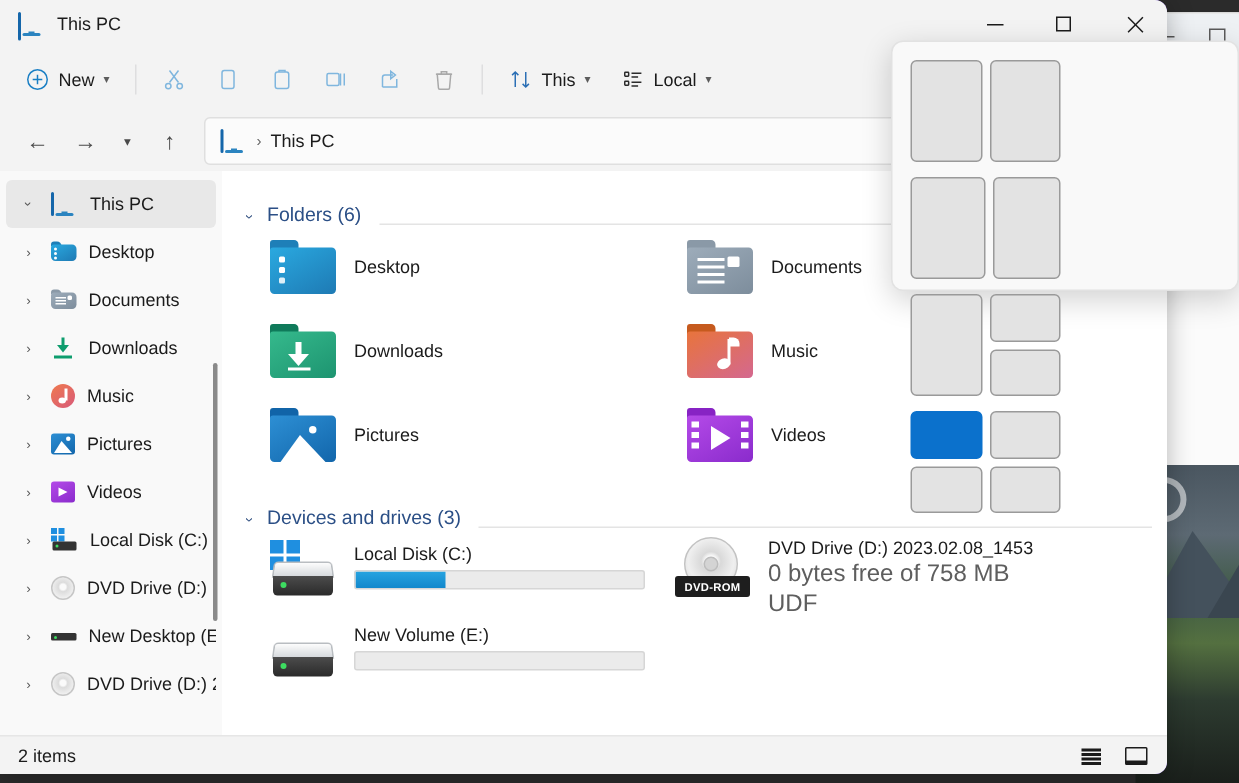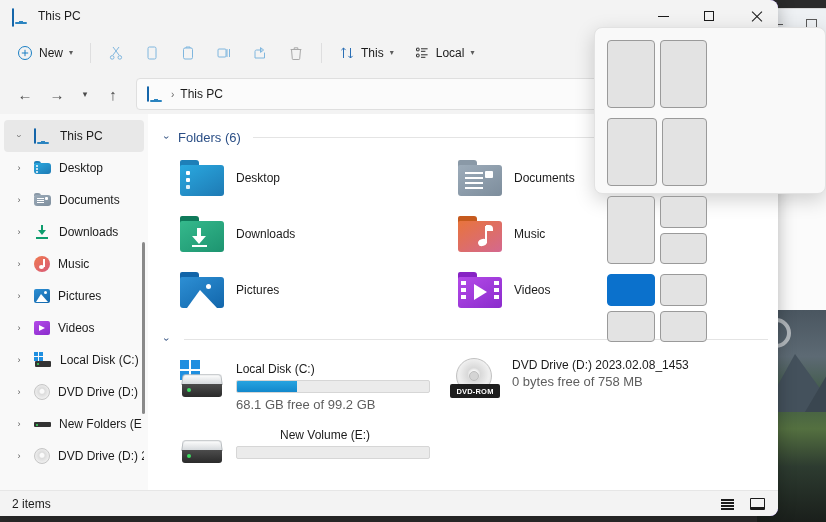--- a/index.html
+++ b/index.html
@@ -163,21 +163,21 @@
   .chev.down { transform: rotate(90deg); }
   .nav-label { overflow: hidden; }
   .sb-scroll {
     position:absolute; right: 3px; top: 128px; width: 3px; height: 172px;
     background: #8a8a8a; border-radius: 2px;
   }
 
   
   .content { flex: 1; position: relative; overflow: hidden; padding: 10px 0 0 10px; }
   .group-head {
-    display:flex; align-items:center; gap: 6px; padding: 0 10px 0 2px;
+    display:flex; align-items:flex-end; gap: 6px; padding: 0 10px 0 2px;
     height: 26px; color: #2a4a7c;
   }
   .group-head .chev { color: #2a4a7c; font-size: 10px; width: 12px; }
   .group-title { font-size: 13px; color: #2b4f86; white-space: nowrap; }
   .group-rule { flex: 1; height:1px; background: #e4e4e4; margin-left: 6px; }
 
   .grid { display: grid; grid-template-columns: 278px 1fr; }
   .tile {
     display:flex; align-items:center; gap: 12px; height: 56px;
     padding-left: 22px; border-radius: 4px; cursor: default;
@@ -310,21 +310,21 @@
     font-family: "Liberation Sans", sans-serif; font-weight: 700;
   }
 
   .drive-info { padding-top: 6px; }
   .drive-name { font-size: 12px; color: #1b1b1b; margin-bottom: 4px; white-space:nowrap; }
   .bar-wrap {
     width: 194px; height: 13px; background: #ebebeb; border: 1px solid #d6d6d6;
     border-radius: 2px; overflow:hidden; margin-bottom: 4px;
   }
   .bar-fill { height: 100%; background: linear-gradient(to bottom,#27a3e0,#1288cc); }
-  .drive-sub { font-size: 13px; color: #5e5e5e; white-space:nowrap; }
+  .drive-sub { font-size: 16px; color: #5e5e5e; white-space:nowrap; }
 
   
   .statusbar {
     position:absolute; left:0; right:0; bottom:0; height: 26px;
     background: #f3f3f3; border-top: 1px solid #e6e6e6;
     display:flex; align-items:center; padding: 0 8px 0 12px;
     font-size: 12px; color: #1b1b1b;
   }
   .status-right { margin-left:auto; display:flex; gap: 4px; align-items:center; }
   .view-toggle {
@@ -597,21 +597,21 @@
         <span style="width:16px;height:16px;border-radius:50%;background:radial-gradient(circle at 50% 45%,#fafafa 18%,#dcdcdc 30%,#efefef 70%,#cfcfcf 100%);border:1px solid #c6c6c6;flex:none;"></span>
         <span class="nav-label">DVD Drive (D:) :</span>
       </div>
 
       <div class="nav-item">
         <span class="chev">›</span>
         <span style="width:17px;height:16px;position:relative;flex:none;">
           <span style="position:absolute;left:0;top:6px;width:17px;height:5px;background:#333;border-radius:1px;"></span>
           <span style="position:absolute;left:2px;top:7.5px;width:2px;height:2px;border-radius:50%;background:#3ddc61;"></span>
         </span>
-        <span class="nav-label">New Folders (E</span>
+        <span class="nav-label">New Desktop (E</span>
       </div>
 
       <div class="nav-item">
         <span class="chev">›</span>
         <span style="width:16px;height:16px;border-radius:50%;background:radial-gradient(circle at 50% 45%,#fafafa 18%,#dcdcdc 30%,#efefef 70%,#cfcfcf 100%);border:1px solid #c6c6c6;flex:none;"></span>
         <span class="nav-label">DVD Drive (D:) 20</span>
       </div>
 
       <div class="sb-scroll"></div>
     </div>
@@ -680,20 +680,21 @@
             <span class="film-l"></span>
               <span class="film-r"></span>
               <span class="play"></span>
           </span>
           <span class="tile-label">Videos</span>
         </div>
       </div>
 
       <div class="group-head" style="margin-top:8px;">
         <span class="chev down">›</span>
+        <span class="group-title">Devices and drives (3)</span>
         <span class="group-rule"></span>
       </div>
 
       <div class="grid">
 
         <div>
           <div class="drive-tile">
             <span class="drive-icon">
               <span class="win-logo">
                   <i></i>
@@ -703,49 +704,49 @@
                 </span>
               <span class="hd-top"></span>
                 <span class="hd-bot"></span>
                 <span class="hd-led"></span>
             </span>
             <span class="drive-info">
               <span class="drive-name" style="display:block;">Local Disk (C:)</span>
               <span class="bar-wrap" style="display:block;">
                 <span class="bar-fill" id="bar-c" style="display: block; width: 31%;"></span>
               </span>
-              <span class="drive-sub" style="display:block;">68.1 GB free of 99.2 GB</span>
             </span>
           </div>
 
           <div class="drive-tile" style="margin-top:2px;">
             <span class="drive-icon">
               <span class="hd-top"></span>
                 <span class="hd-bot"></span>
                 <span class="hd-led"></span>
             </span>
             <span class="drive-info">
-              <span class="drive-name" style="display:block;margin-left:44px;">New Volume (E:)</span>
+              <span class="drive-name" style="display:block;">New Volume (E:)</span>
               <span class="bar-wrap" style="display:block;">
                 <span class="bar-fill" id="bar-e" style="display: block; width: 0%;"></span>
               </span>
             </span>
           </div>
         </div>
 
         <div>
           <div class="drive-tile" style="padding-left:14px;">
             <span class="dvd-icon">
               <span class="dvd-disc"></span>
                 <span class="dvd-hole"></span>
               <span class="dvd-tag">DVD-ROM</span>
             </span>
             <span class="drive-info" style="padding-top:2px;">
               <span class="drive-name" style="display:block;margin-bottom:2px;">DVD Drive (D:) 2023.02.08_1453</span>
               <span class="drive-sub" style="display:block;margin-bottom:2px;">0 bytes free of 758 MB</span>
+              <span class="drive-sub" style="display:block;">UDF</span>
             </span>
           </div>
         </div>
       </div>
     </div>
   </div>
 
   <div class="statusbar">
     <span>2 items</span>
     <span class="status-right">

